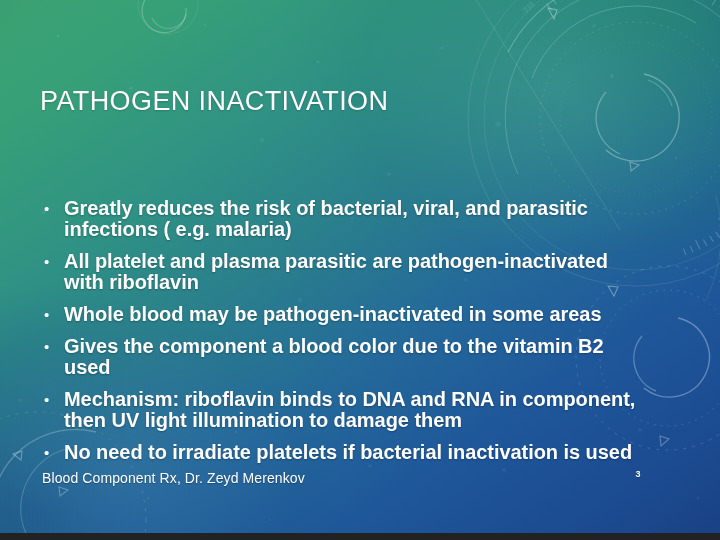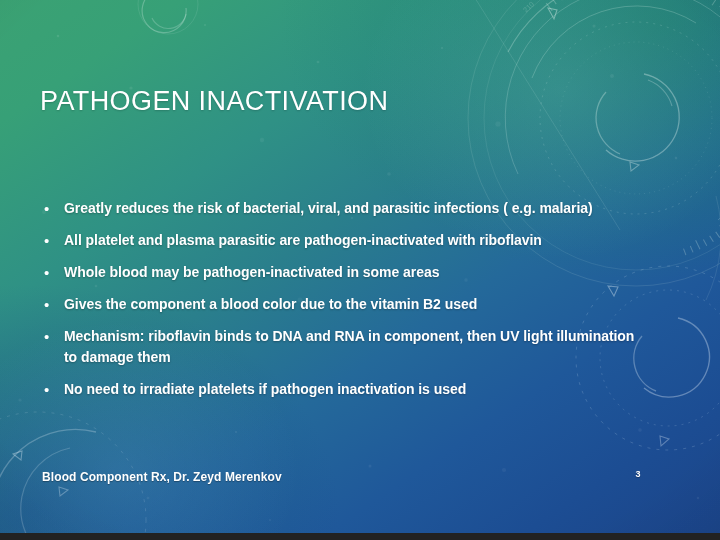--- a/index.html
+++ b/index.html
@@ -80,35 +80,35 @@
     color: #ffffff;
     font-size: 15px;
     line-height: 21px;
     text-align: left;
     padding-left: 4px;
     box-sizing: border-box;
   }
   .bullet-text {
     flex: 1 1 auto;
     color: #ffffff;
-    font-size: 14px;
+    font-size: 20px;
     font-weight: bold;
     line-height: 21px;
     letter-spacing: -0.05px;
     text-shadow: 0 1px 2px rgba(0,0,0,0.28);
   }
 
   
   #footer-text {
     position: absolute;
     left: 42px;
     top: 470px;
     color: #ffffff;
-    font-size: 12px;
-    font-weight: bold;
+    font-size: 14px;
+    font-weight: normal;
     letter-spacing: 0.1px;
     text-shadow: 0 1px 1px rgba(0,0,0,0.3);
   }
   #page-number {
     position: absolute;
     left: 628px;
     top: 469px;
     width: 20px;
     text-align: center;
     color: #ffffff;
@@ -505,21 +505,21 @@
       <span class="bullet-text">Gives the component a blood color due to the vitamin B2 used</span>
     </div>
 
     <div class="bullet-row">
       <span class="bullet-dot">•</span>
       <span class="bullet-text">Mechanism:  riboflavin binds to DNA and RNA in component, then UV light illumination to damage them</span>
     </div>
 
     <div class="bullet-row">
       <span class="bullet-dot">•</span>
-      <span class="bullet-text">No need to irradiate platelets if pathogen inactivation is used</span>
+      <span class="bullet-text">No need to irradiate platelets if bacterial inactivation is used</span>
     </div>
 
   </div>
 
   <div id="footer-text">Blood Component Rx, Dr. Zeyd Merenkov</div>
   <div id="page-number">3</div>
 
 </div>
 
 </body></html>

